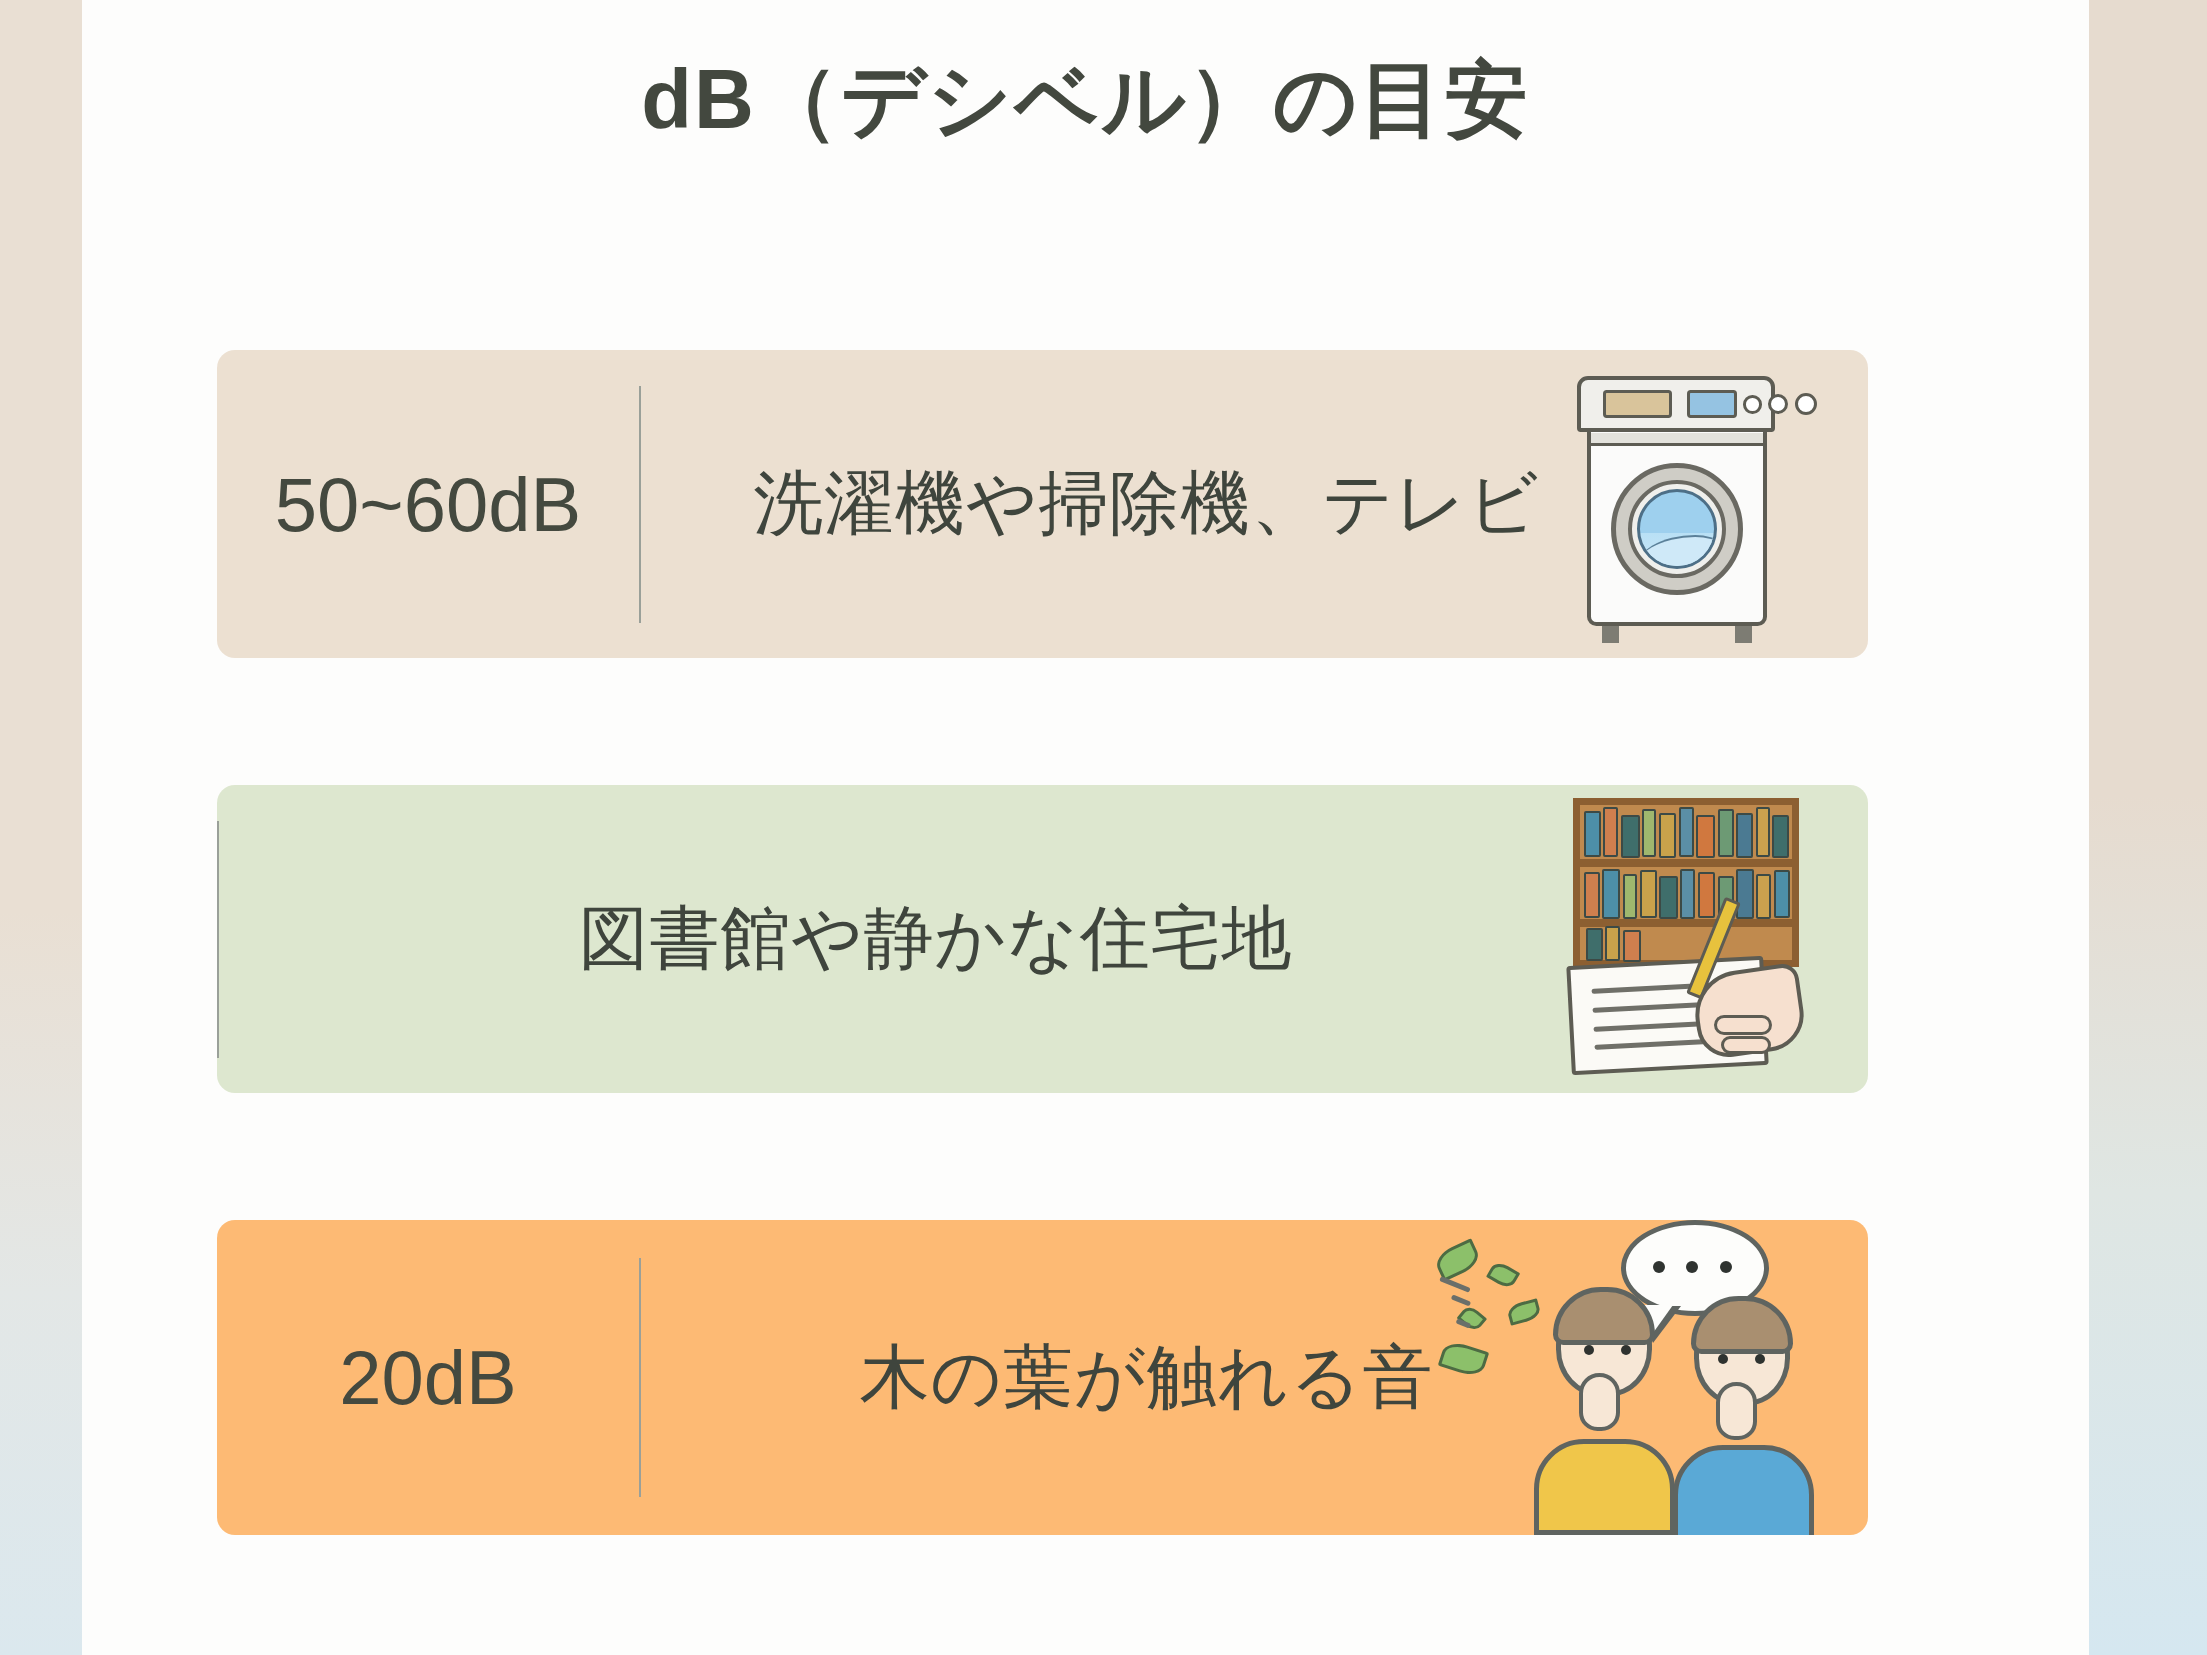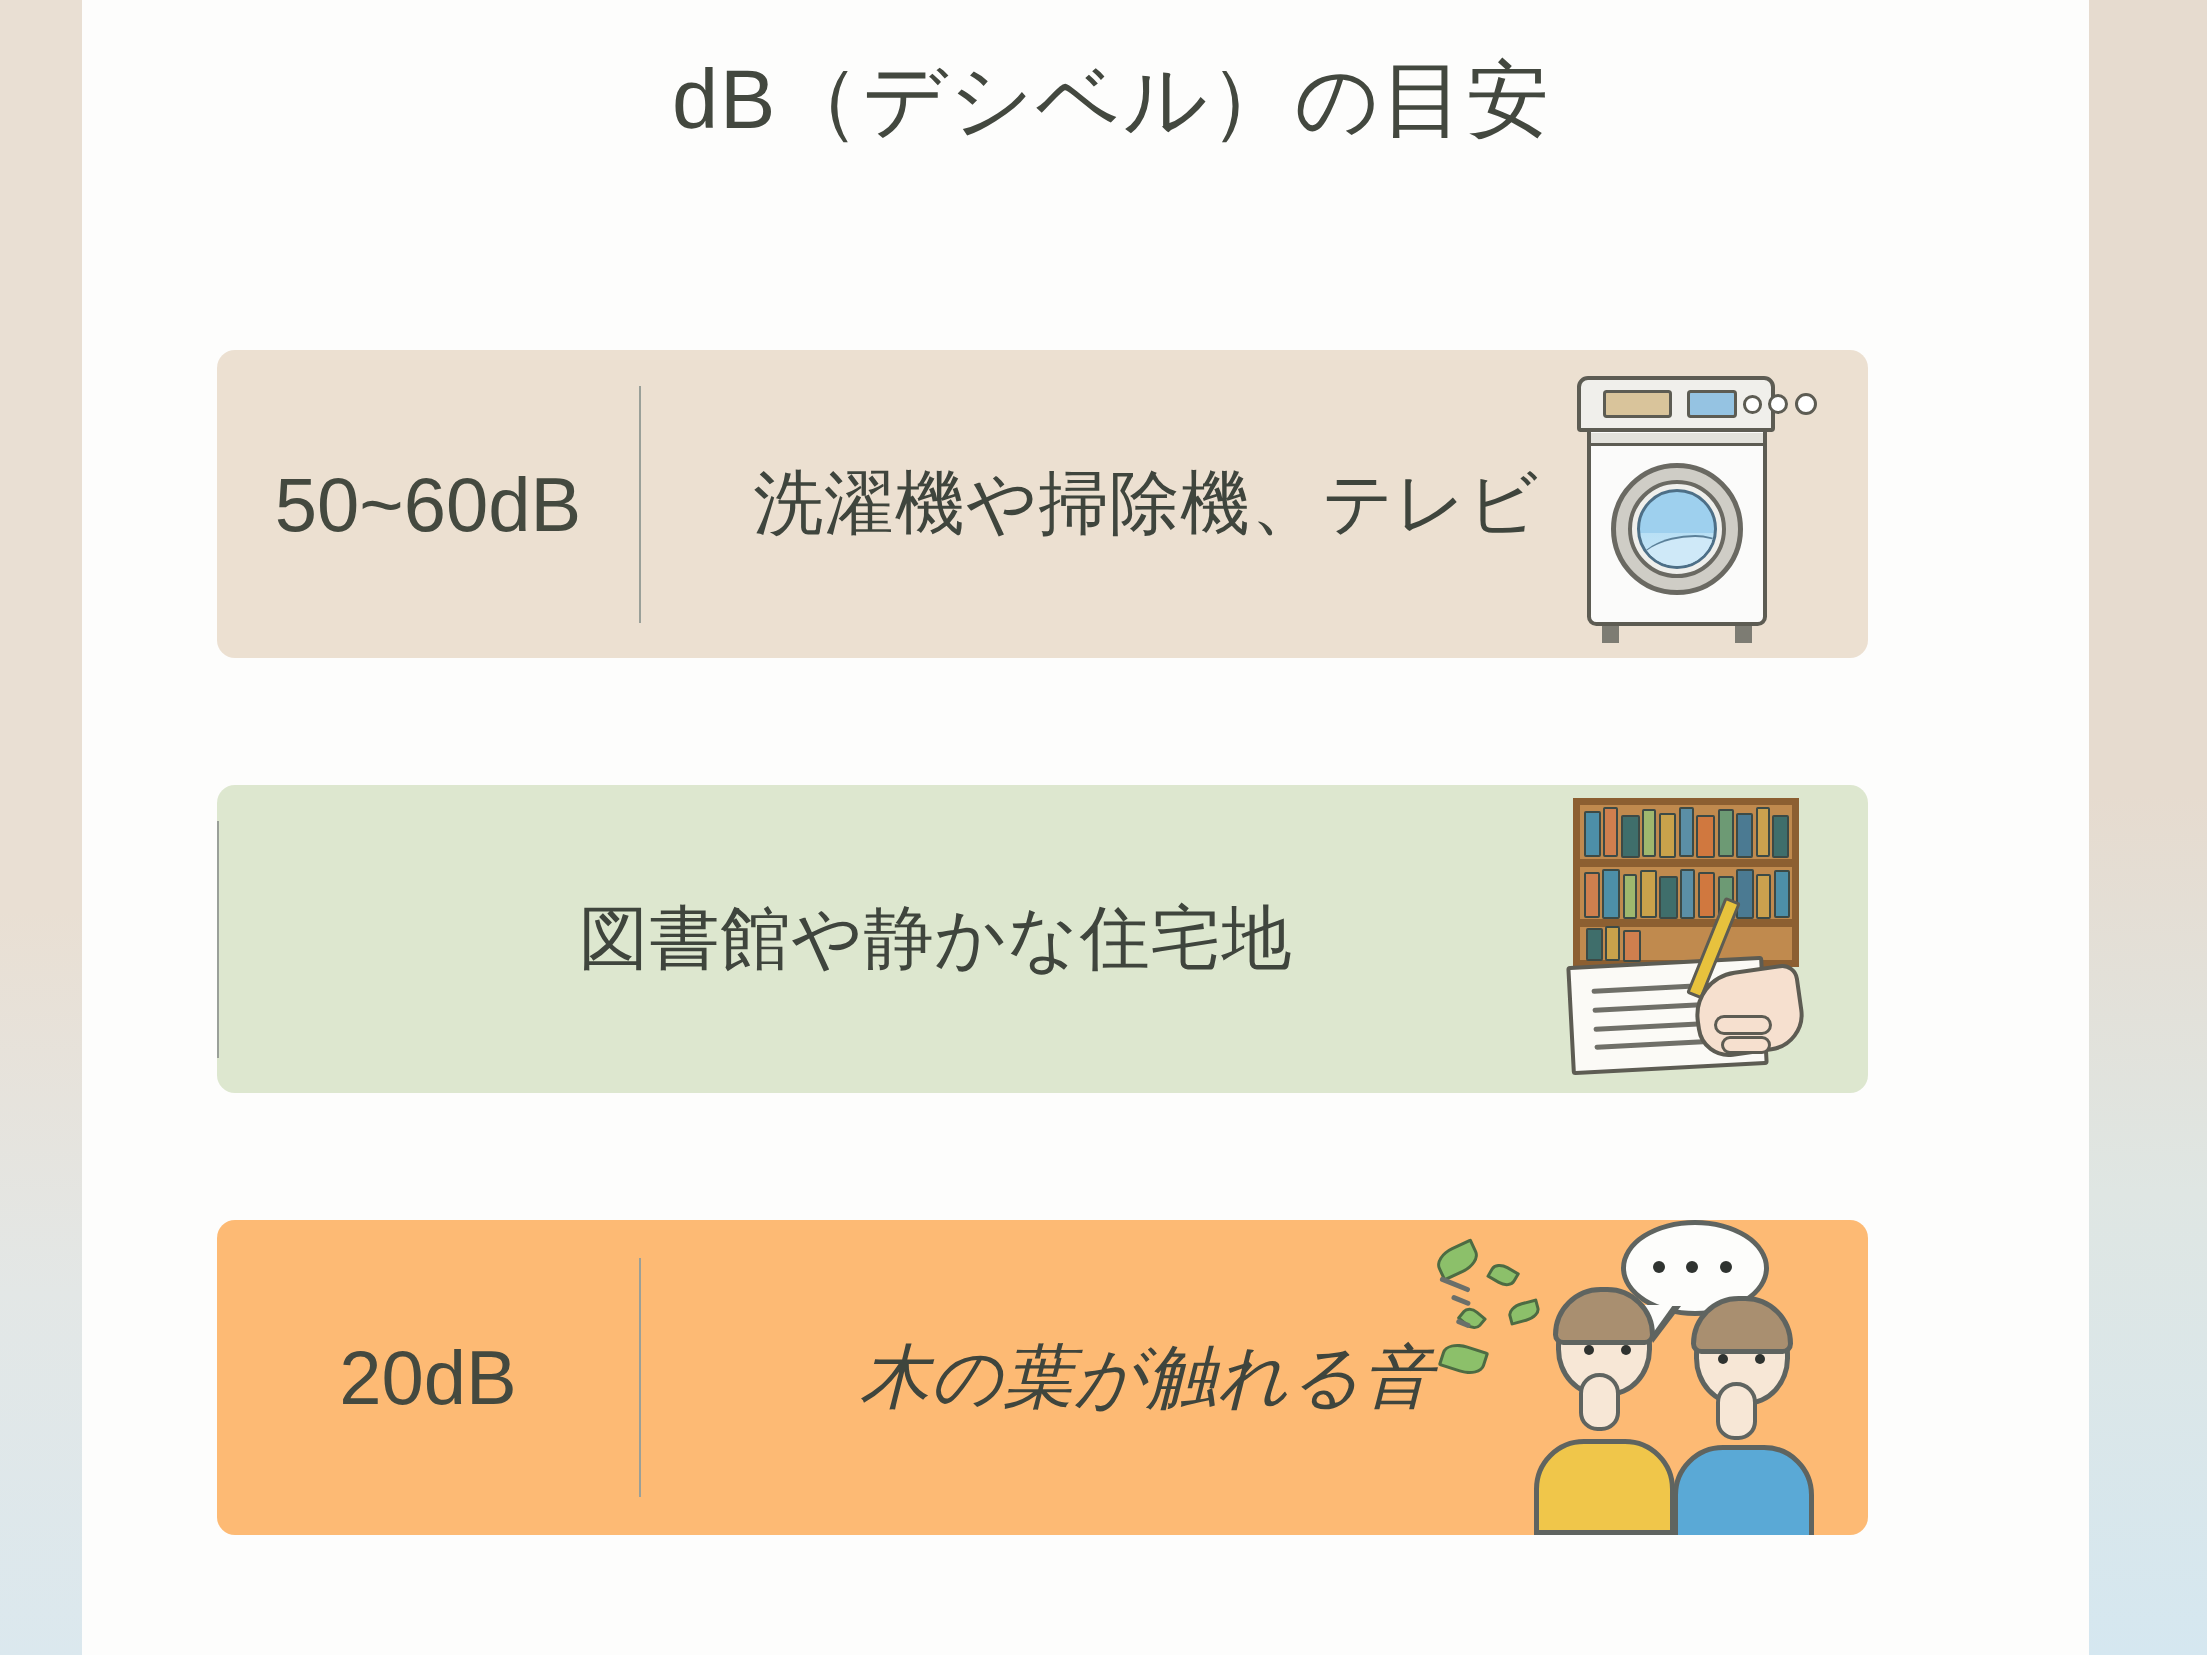--- a/index.html
+++ b/index.html
@@ -33,23 +33,22 @@
     position:absolute;left:82px;top:0;width:2007px;height:1656px;
     background:#fdfdfc;
   }
 
   .title{
     position:absolute;left:0;top:45px;width:2007px;
     text-align:center;
     font-size:83px;
     letter-spacing:1.9px;
     color:#43483f;
-    font-weight:400;
+    font-weight:700;
     white-space:nowrap;
-    padding-left:26px;
   }
 
   .row{
     position:absolute;
     left:135px;
     width:1651px;
     display:flex;
     align-items:center;
     overflow:hidden;
     border-radius:18px;
@@ -80,21 +79,21 @@
   .desc-cell{
     flex:1 1 auto;
     text-align:center;
     font-size:70px;
     line-height:1.28;
     color:#3f453d;
     padding-right:223px;
     padding-left:7px;
     letter-spacing:0.9px;
   }
-  .desc-cell .l2{display:block;font-style:italic;}
+  .desc-cell .l2{display:block;}
 
   
   .illus{position:absolute;pointer-events:none;}
 
   
   #illus-washer{right:85px;top:13px;width:213px;height:283px;}
   .wm-body{position:absolute;left:16.7px;top:39px;width:180px;height:224px;background:#fbfbfa;border:4.6px solid #5d5c53;border-radius:9.3px;box-sizing:border-box;}
   .wm-top{position:absolute;left:7.4px;top:13px;width:198px;height:56px;background:#f0efeb;border:4.6px solid #5d5c53;border-radius:11px 11px 3.7px 3.7px;box-sizing:border-box;}
   .wm-strip{position:absolute;left:16.7px;top:70px;width:180px;height:13px;background:#e3e2dc;border-left:4.6px solid #5d5c53;border-right:4.6px solid #5d5c53;border-bottom:3.7px solid #5d5c53;box-sizing:border-box;}
   .wm-disp1{position:absolute;left:33px;top:27px;width:69px;height:28px;background:#d9c49b;border:3.7px solid #5d5c53;border-radius:3.7px;box-sizing:border-box;}

